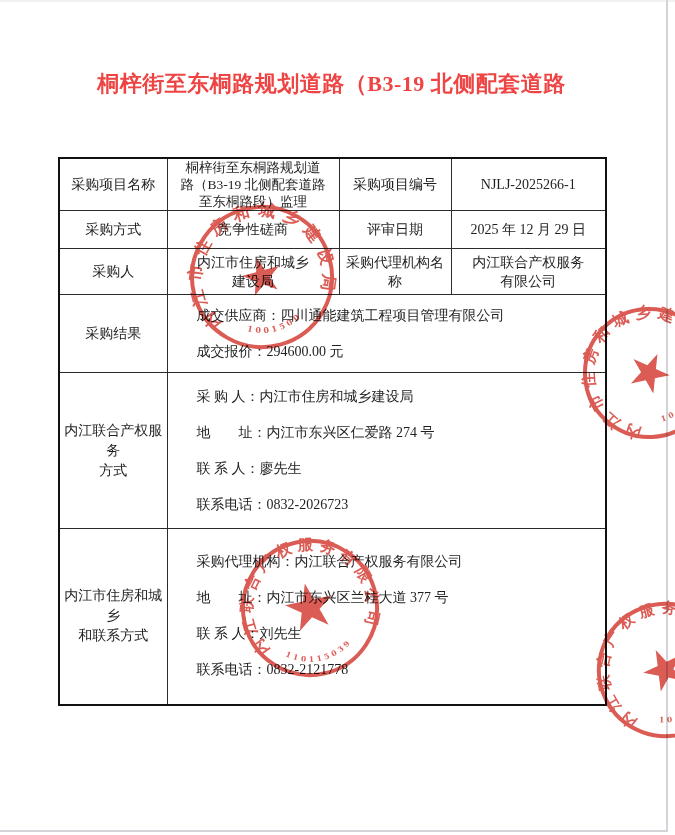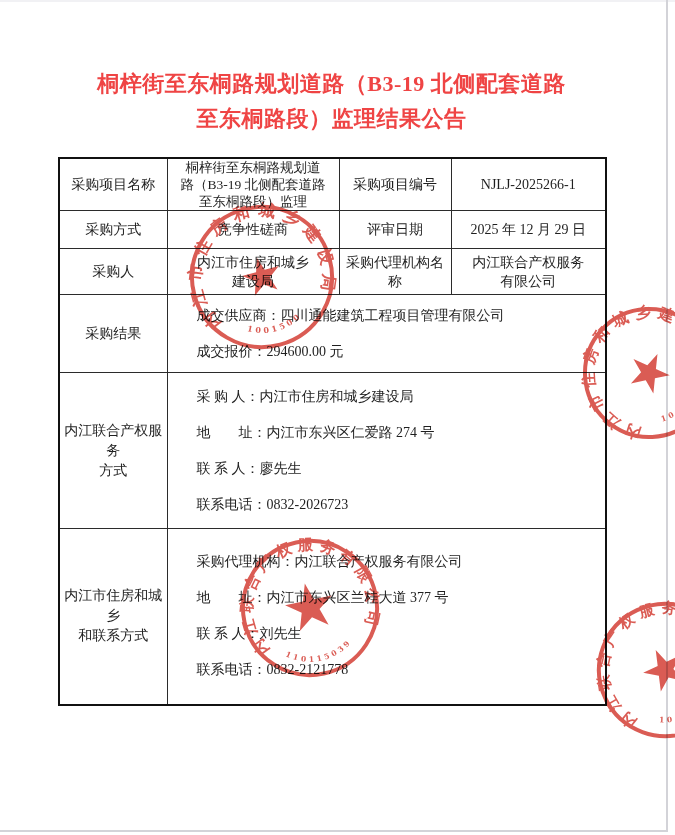--- a/index.html
+++ b/index.html
@@ -35,21 +35,20 @@
 <body>
 
 <div id="page">
 
   <div class="edge-top"></div>
   <div class="edge-right"></div>
   <div class="edge-bottom"></div>
 
   <div class="doc-title">
     <div>桐梓街至东桐路规划道路（B3-19 北侧配套道路</div>
-    <div>至东桐路段）监理结果公告</div>
   </div>
 
   <table class="doc">
     <colgroup>
         <col style="width:108px">
         <col style="width:172px">
         <col style="width:112px">
         <col style="width:155px">
       </colgroup>
     <tbody>

